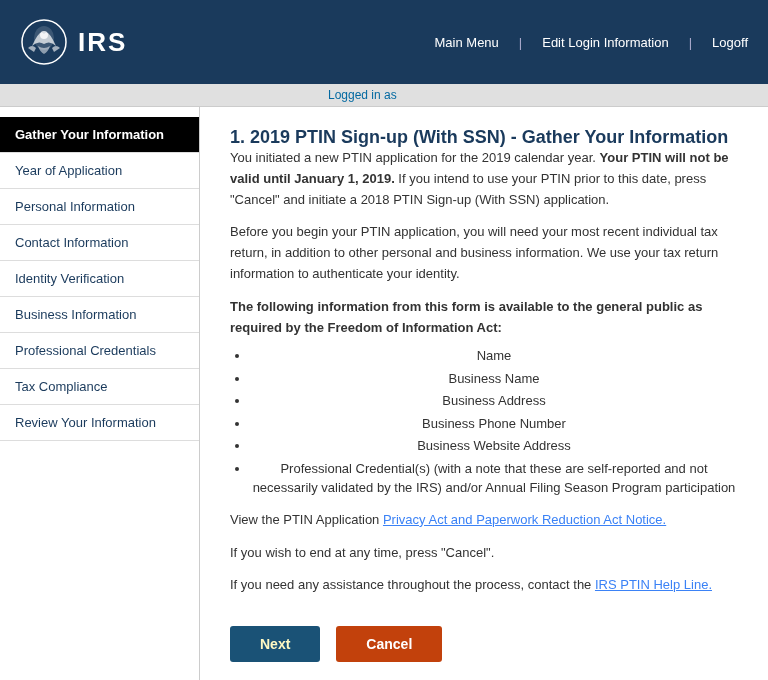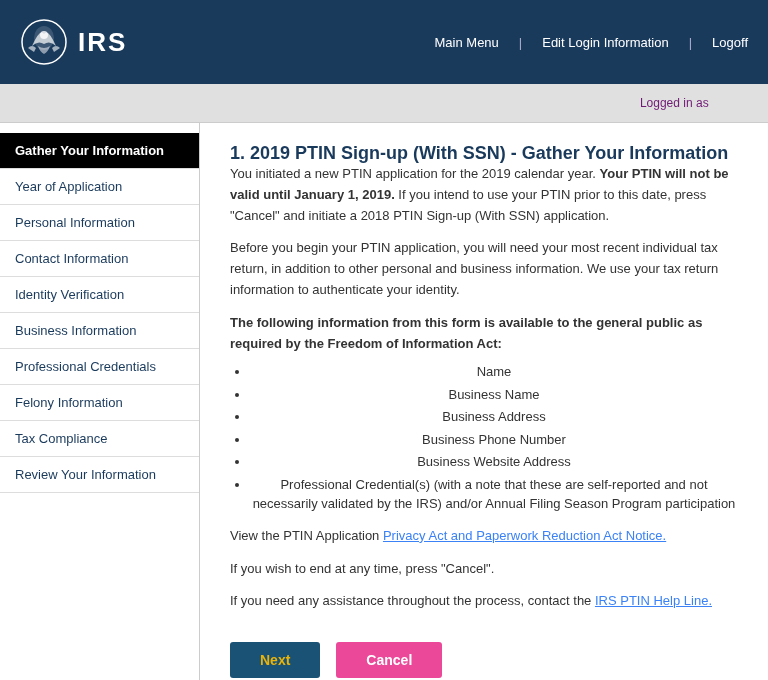--- a/index.html
+++ b/index.html
@@ -35,24 +35,24 @@
       gap: 20px;
       color: white;
       font-size: 13px;
     }
     #nav-links span { color: #aac; }
     #nav-links a { color: white; text-decoration: none; }
 
     
     #logged-in-bar {
       background: #e0e0e0;
-      text-align: right;
-      padding: 12px 16px;
+      text-align: center;
+      padding: 4px 16px;
       font-size: 12px;
-      color: #701a75;
+      color: #0369a1;
       border-bottom: 1px solid #ccc;
     }
 
     
     #main-layout {
       display: flex;
       background: white;
       min-height: 580px;
     }
 
@@ -123,24 +123,24 @@
     .btn {
       padding: 10px 30px;
       font-size: 14px;
       font-weight: bold;
       border: none;
       cursor: pointer;
       border-radius: 3px;
     }
     .btn-next {
       background-color: #1a5276;
-      color: #eab308;
+      color: #fef9c3;
     }
     .btn-cancel {
-      background-color: #ec4899;
+      background-color: #c2410c;
       color: white;
     }
   </style>
 </head>
 <body>
 
 <div id="header">
   <div id="logo-area">
 
     <svg id="logo-eagle" viewBox="0 0 48 48" xmlns="http://www.w3.org/2000/svg">
@@ -172,21 +172,20 @@
 <div id="main-layout">
 
   <div id="sidebar">
     <div class="sidebar-item active">Gather Your Information</div>
     <div class="sidebar-item">Year of Application</div>
     <div class="sidebar-item">Personal Information</div>
     <div class="sidebar-item">Contact Information</div>
     <div class="sidebar-item">Identity Verification</div>
     <div class="sidebar-item">Business Information</div>
     <div class="sidebar-item">Professional Credentials</div>
-    <div class="sidebar-item">Felony Information</div>
     <div class="sidebar-item">Tax Compliance</div>
     <div class="sidebar-item">Review Your Information</div>
   </div>
 
   <div id="content">
     <h1 id="page-title">1. 2019 PTIN Sign-up (With SSN) - Gather Your Information</h1>
 
     <p class="content-text">
       <span>You initiated a new PTIN application for the 2019 calendar year. </span><b>Your PTIN will not be valid until January 1, 2019.</b><span> If you intend to use your PTIN prior to this date, press "Cancel" and initiate a 2018 PTIN Sign-up (With SSN) application.</span>
     </p>

